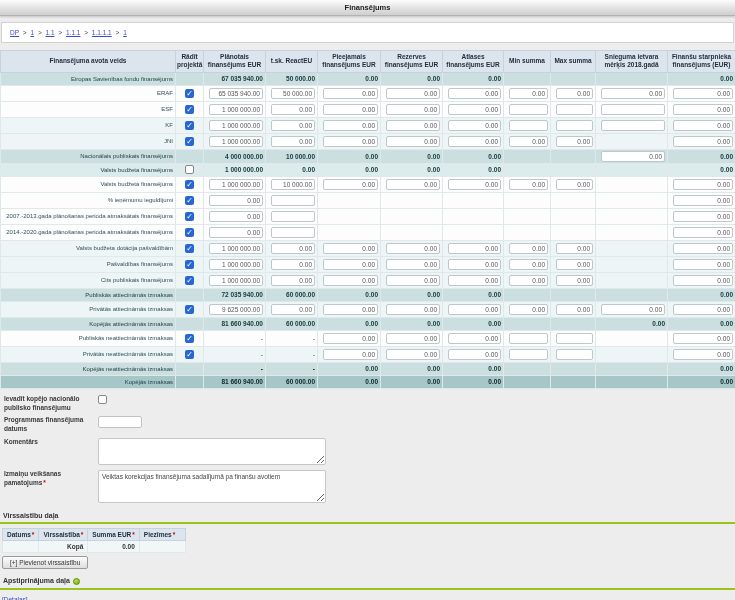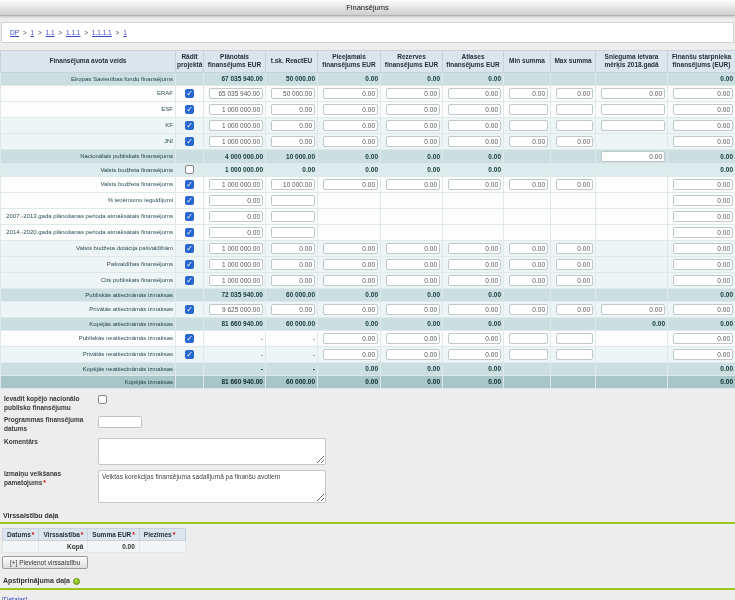--- a/index.html
+++ b/index.html
@@ -12,21 +12,21 @@
   :root{
     --header-bg:#dce5ee;--green:#9cc41e;--link:#3b4bc8;--red:#cc0000;
     --summary-bg:#cbdfe0;--summary-light-bg:#dcebeb;--total-bg:#a6c6c8;
     --cb-blue:#2767d2;
   }
   
   .titlebar{
     height:15px;background:linear-gradient(#fdfdfd,#e2e2e2 55%,#cfcfcf);
     border-bottom:1px solid #b3b3b3;box-shadow:0 1px 2px rgba(0,0,0,.18);
     display:flex;align-items:center;justify-content:center;
-    font-weight:normal;font-size:7.5px;color:#222;
+    font-weight:bold;font-size:7.5px;color:#222;
   }
   
   .breadcrumb-box{
     margin:6px 1px 0 1px;background:#fff;border:1px solid #d2d2d2;
     padding:6px 8px;font-size:6.5px;
   }
   .breadcrumb-box a{color:var(--link);text-decoration:underline;cursor:pointer;}
   .bc-sep{color:#444;margin:0 2px;}
   
   table.finance{

